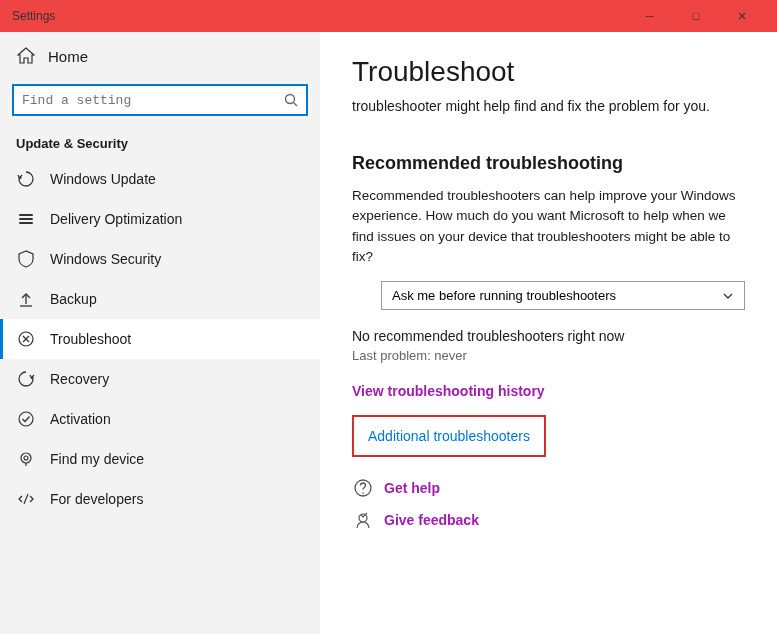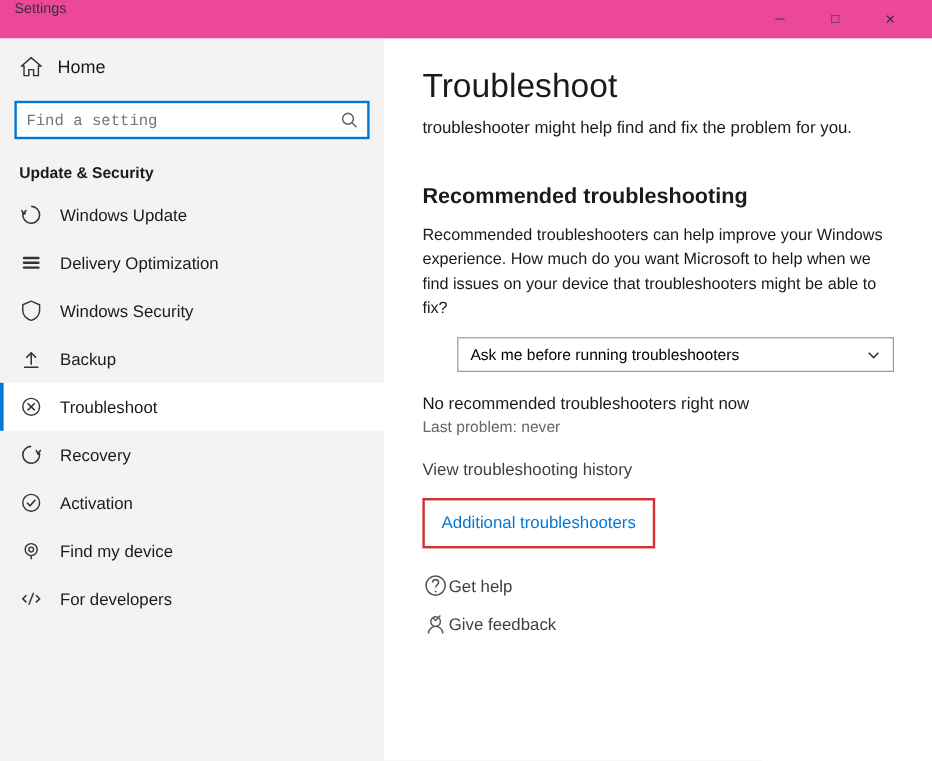--- a/index.html
+++ b/index.html
@@ -8,24 +8,24 @@
       height: 634px;
       font-family: 'Segoe UI', sans-serif;
       display: flex;
       flex-direction: column;
       overflow: hidden;
       background: #f3f3f3;
     }
 
     
     .titlebar {
-      background: #ec4899;
+      background: #ef4444;
       height: 32px;
       display: flex;
-      align-items: flex-start;
+      align-items: center;
       padding: 0 12px;
       flex-shrink: 0;
     }
     .titlebar-title {
       font-size: 12px;
       color: #333;
       flex: 1;
     }
     .titlebar-controls {
       display: flex;
@@ -192,44 +192,46 @@
       margin-bottom: 4px;
     }
 
     .last-checked {
       font-size: 13px;
       color: #666;
       margin-bottom: 20px;
     }
 
     .link-blue {
-      color: #404040;
+      color: #a21caf;
       font-size: 14px;
       cursor: pointer;
       text-decoration: none;
       display: block;
       margin-bottom: 16px;
+      font-weight: bold;
     }
 
     .additional-troubleshooters-box {
       border: 2px solid #d32f2f;
       padding: 10px 14px;
       display: inline-block;
       margin-bottom: 20px;
       cursor: pointer;
     }
     .additional-troubleshooters-box a {
       color: #0078d7;
       font-size: 14px;
       text-decoration: none;
     }
 
     .help-item {
       display: flex;
       align-items: center;
+      gap: 10px;
       margin-bottom: 10px;
       font-size: 14px;
     }
     .help-icon {
       width: 22px;
       height: 22px;
       display: flex;
       align-items: center;
       justify-content: center;
       font-size: 16px;

